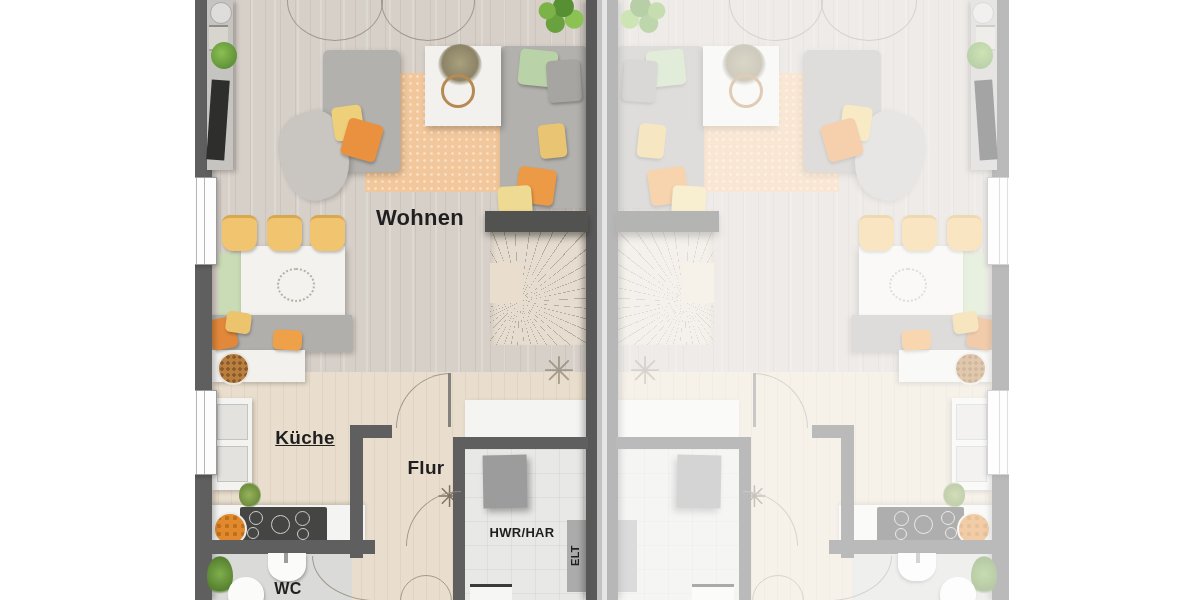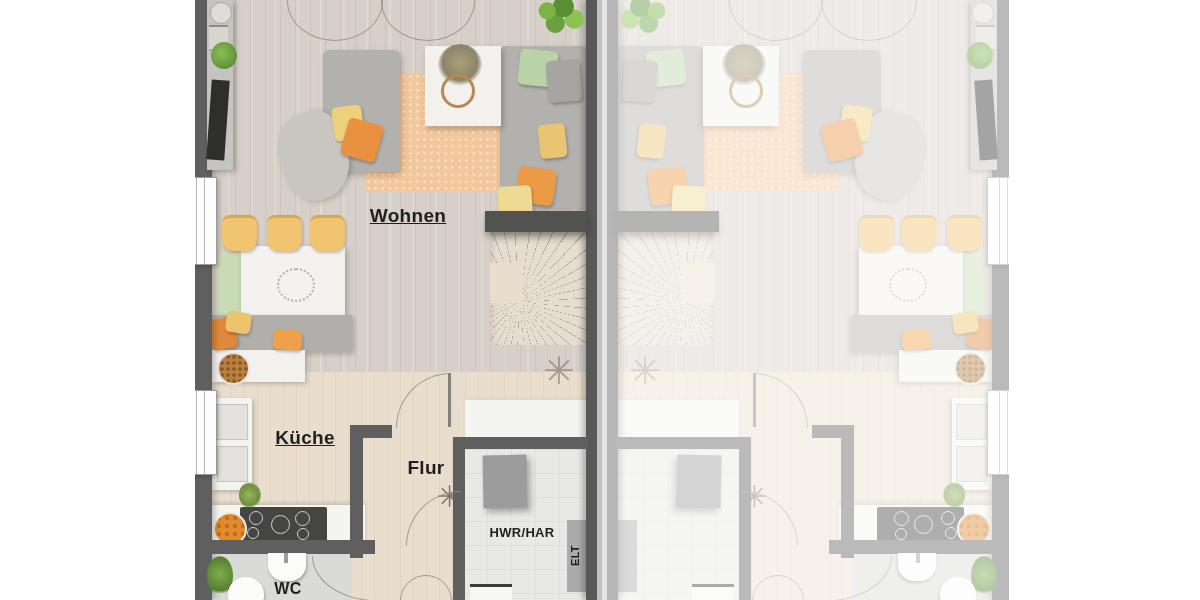--- a/index.html
+++ b/index.html
@@ -120,21 +120,21 @@
   .plant-corner{left:336px;top:-6px;width:54px;height:42px;z-index:14;
     background:radial-gradient(circle at 30% 40%,#7cb347 8px,rgba(124,179,71,0) 9px),
       radial-gradient(circle at 60% 30%,#569032 10px,rgba(86,144,50,0) 11px),
       radial-gradient(circle at 80% 60%,#8cc253 9px,rgba(140,194,83,0) 10px),
       radial-gradient(circle at 45% 70%,#6aa13f 9px,rgba(106,161,63,0) 10px);}
   .twig{color:rgba(118,106,88,0.55);font-size:30px;z-index:9;line-height:1;}
   .twig-1{left:348px;top:352px;font-size:38px;}
   .twig-2{left:242px;top:482px;color:rgba(80,70,58,0.7);}
   
   .room-label{color:var(--label-text);font-weight:600;text-align:center;z-index:40;letter-spacing:0.3px;}
-  .lbl-living{left:148px;top:205px;width:130px;font-size:19px;text-decoration:underline;}
+  .lbl-living{left:160px;top:205px;width:130px;font-size:22px;}
   .lbl-kitchen{left:60px;top:427px;width:100px;font-size:19px;text-decoration:underline;}
   .lbl-hall{left:181px;top:457px;width:100px;font-size:19px;}
   .lbl-hwr{left:267px;top:525px;width:120px;font-size:13px;}
   .lbl-wc{left:63px;top:580px;width:60px;font-size:16px;}
   .lbl-elt{left:374px;top:524px;width:18px;height:64px;font-size:11px;writing-mode:vertical-rl;
     transform:rotate(180deg);text-align:center;z-index:41;}
 </style>
 </head>
 <body>
 

